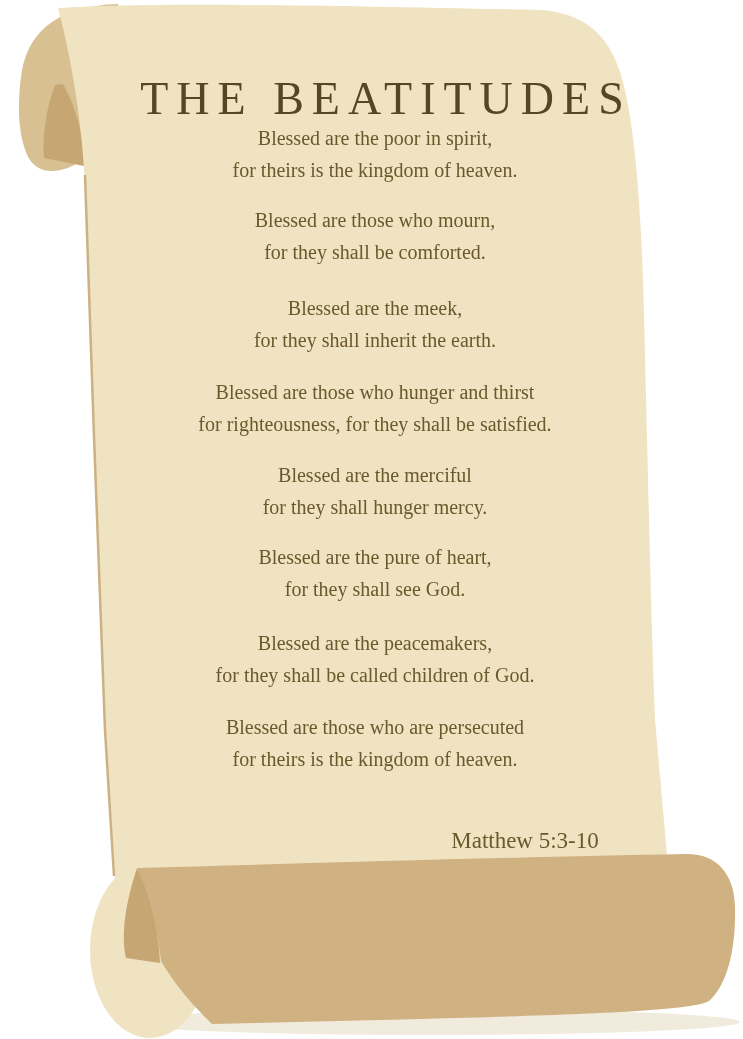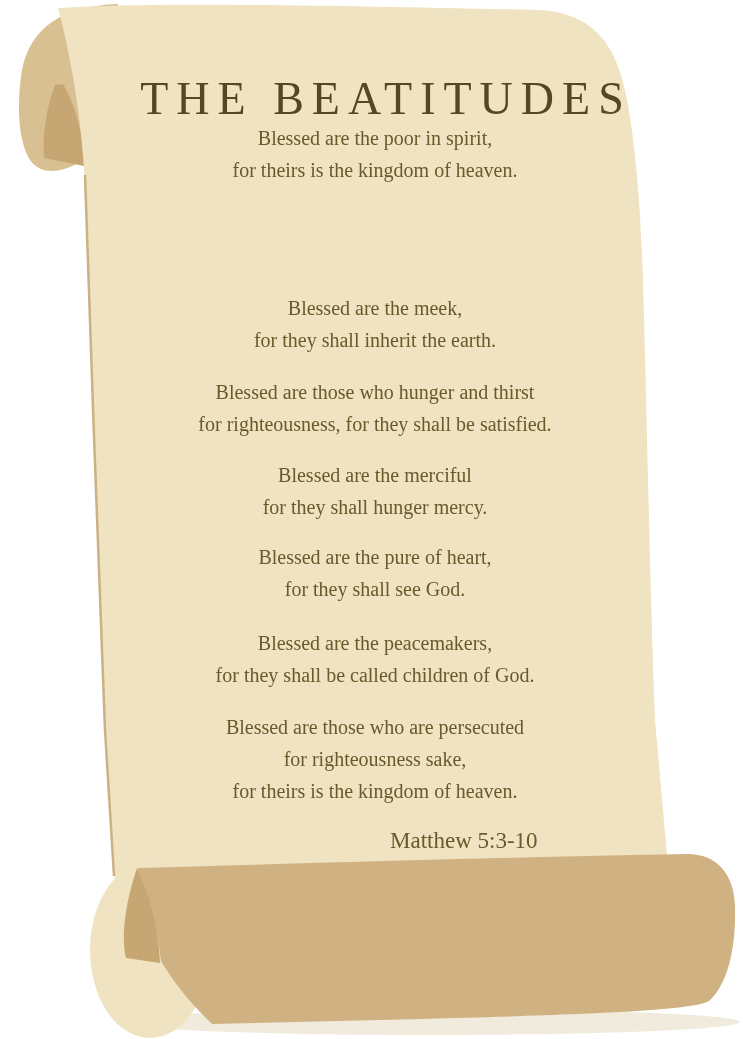--- a/index.html
+++ b/index.html
@@ -44,21 +44,21 @@
     color: var(--body-text);
     font-size: 20px;
     line-height: 32px;
   }
   .stanza .line { white-space: nowrap; }
   .attribution {
     position: absolute;
     top: 826px;
     left: 390px;
     width: 270px;
-    text-align: left;
+    text-align: center;
     color: var(--body-text);
     font-size: 23px;
     line-height: 30px;
   }
   .s1 { top: 122px; }
   .s2 { top: 204px; }
   .s3 { top: 292px; }
   .s4 { top: 376px; }
   .s5 { top: 459px; text-align: center; }
   .s6 { top: 541px; }
@@ -119,20 +119,24 @@
              C 157,924 148,889 137,868 Z"></path>
   </svg>
 
   <h1 class="title">THE BEATITUDES</h1>
 
   <div class="stanza s1">
     <div class="line">Blessed are the poor in spirit,</div>
     <div class="line">for theirs is the kingdom of heaven.</div>
   </div>
 
+  <div class="stanza s2">
+    <div class="line">Blessed are those who mourn,</div>
+    <div class="line">for they shall be comforted.</div>
+  </div>
 
   <div class="stanza s4">
     <div class="line">Blessed are those who hunger and thirst</div>
     <div class="line">for righteousness, for they shall be satisfied.</div>
   </div>
 
   <div class="stanza s3">
     <div class="line">Blessed are the meek,</div>
     <div class="line">for they shall inherit the earth.</div>
   </div>
@@ -147,19 +151,18 @@
     <div class="line">for they shall see God.</div>
   </div>
 
   <div class="stanza s7">
     <div class="line">Blessed are the peacemakers,</div>
     <div class="line">for they shall be called children of God.</div>
   </div>
 
   <div class="stanza s8">
     <div class="line">Blessed are those who are persecuted</div>
-    <div class="line">for righteousness sake,</div>
     <div class="line">for theirs is the kingdom of heaven.</div>
   </div>
 
   <div class="attribution">Matthew 5:3-10</div>
 
 </div>
 
 </body></html>

